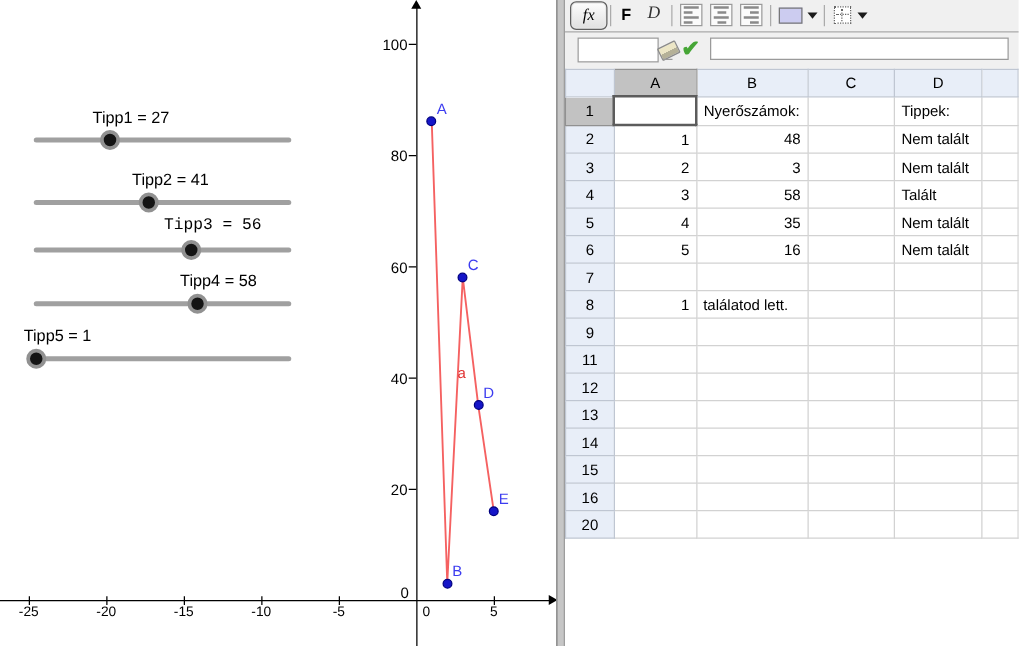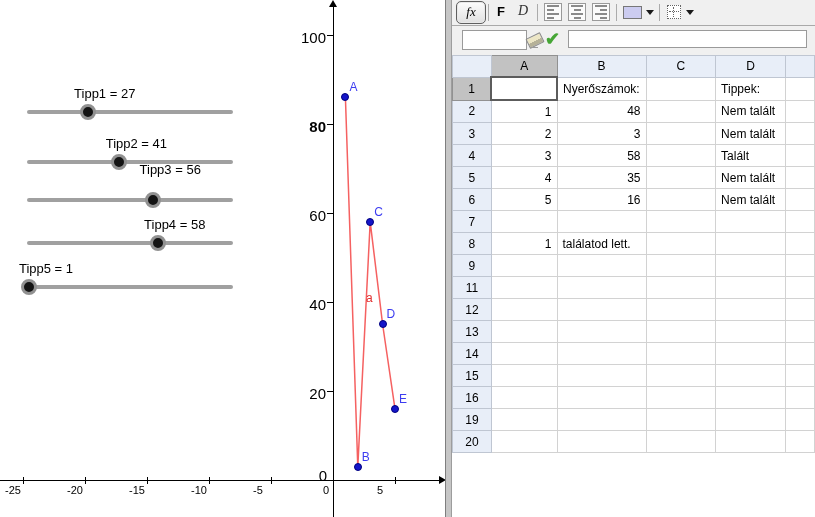--- a/index.html
+++ b/index.html
@@ -13,22 +13,22 @@
           background:linear-gradient(#fdfdfd,#d6d6d6);
           font-size:21px;line-height:36px;text-align:center;
           box-shadow:0 1px 2px rgba(0,0,0,.25);cursor:pointer;}
   .slider-label{position:absolute;font-size:13px;white-space:nowrap;transform:translateX(-50%);}
   .slider-track{position:absolute;left:27px;width:206px;height:4px;background:#a0a0a0;border-radius:2px;}
   .slider-handle{position:absolute;width:10px;height:10px;border-radius:50%;
                  background:#141414;border:3px solid #919191;cursor:pointer;}
   
   .axis{position:absolute;background:#000;}
   .arrow{position:absolute;width:0;height:0;}
-  .xticklabel{position:absolute;width:36px;font-size:11px;}
-  .yticklabel{position:absolute;width:30px;text-align:right;font-size:15px;}
+  .xticklabel{position:absolute;width:36px;text-align:center;font-size:11px;}
+  .yticklabel{position:absolute;width:30px;text-align:right;font-size:12px;}
   .tick{position:absolute;background:#000;}
   .pt{position:absolute;width:8px;height:8px;border-radius:50%;
       background:#1515c8;border:1px solid #000080;box-sizing:border-box;}
   .ptlabel{position:absolute;font-size:12px;color:#3c3cf0;}
   #aLabel{position:absolute;left:366px;top:291px;font-size:12px;color:#e03030;}
   #plotsvg{position:absolute;left:0;top:0;}
 
   
   #sep{position:absolute;left:445px;top:0;width:7px;height:517px;background:#c6c6c6;
        border-left:1px solid #7e7e7e;border-right:1px solid #9d9d9d;box-sizing:border-box;}
@@ -91,21 +91,21 @@
 
     <div id="sliders">
         <div class="slider-track" style="top: 110px;"></div>
         <div class="slider-handle" style="left: 79.7191px; top: 104px;"></div>
         <span class="slider-label" style="left: 104.719px; top: 86px;">Tipp1 = 27</span>
         <div class="slider-track" style="top: 160px;"></div>
         <div class="slider-handle" style="left: 111.337px; top: 154px;"></div>
         <span class="slider-label" style="left: 136.337px; top: 136px;">Tipp2 = 41</span>
         <div class="slider-track" style="top: 198px;"></div>
         <div class="slider-handle" style="left: 145.213px; top: 192px;"></div>
-        <span class="slider-label" style="left: 170.213px; top: 162px;">Tipp3 = 56</span>
+        <span class="slider-label" style="left: 170.213px; top: 172px; font-family: Liberation Mono, monospace;">Tipp3 = 56</span>
         <div class="slider-track" style="top: 241px;"></div>
         <div class="slider-handle" style="left: 149.73px; top: 235px;"></div>
         <span class="slider-label" style="left: 174.73px; top: 217px;">Tipp4 = 58</span>
         <div class="slider-track" style="top: 285px;"></div>
         <div class="slider-handle" style="left: 21px; top: 279px;"></div>
         <span class="slider-label" style="left: 46px; top: 261px;">Tipp5 = 1</span>
       </div>
 
     <svg id="plotsvg" width="445" height="517">
       <polyline id="poly" fill="none" stroke="#f56161" stroke-width="1.5" points="345.4,97.30000000000001 357.8,466.65 370.2,221.89999999999998 382.6,324.25 395,408.8"></polyline>
@@ -129,21 +129,21 @@
         <div class="tick" style="left: 395px; top: 477px; width: 1px; height: 7px;"></div>
         <span class="xticklabel" style="left: 377px; top: 484px;">5</span>
         <span class="yticklabel" style="left: 297px; top: 467px;">0</span>
         <div class="tick" style="left: 327px; top: 391px; width: 6px; height: 1px;"></div>
         <span class="yticklabel" style="left: 296px; top: 385px;">20</span>
         <div class="tick" style="left: 327px; top: 302px; width: 6px; height: 1px;"></div>
         <span class="yticklabel" style="left: 296px; top: 296px;">40</span>
         <div class="tick" style="left: 327px; top: 213px; width: 6px; height: 1px;"></div>
         <span class="yticklabel" style="left: 296px; top: 207px;">60</span>
         <div class="tick" style="left: 327px; top: 124px; width: 6px; height: 1px;"></div>
-        <span class="yticklabel" style="left: 296px; top: 118px; font-weight: bold;">80</span>
+        <span class="yticklabel" style="left: 296px; top: 118px;">80</span>
         <div class="tick" style="left: 327px; top: 35px; width: 6px; height: 1px;"></div>
         <span class="yticklabel" style="left: 296px; top: 29px;">100</span>
         <div class="pt" style="left: 341.4px; top: 93.3px;"></div>
         <span class="ptlabel" style="left: 349.4px; top: 80.3px;">A</span>
         <div class="pt" style="left: 353.8px; top: 462.65px;"></div>
         <span class="ptlabel" style="left: 361.8px; top: 449.65px;">B</span>
         <div class="pt" style="left: 366.2px; top: 217.9px;"></div>
         <span class="ptlabel" style="left: 374.2px; top: 204.9px;">C</span>
         <div class="pt" style="left: 378.6px; top: 320.25px;"></div>
         <span class="ptlabel" style="left: 386.6px; top: 307.25px;">D</span>
@@ -329,28 +329,20 @@
           </tr>
           <tr>
             <td class="hd">16</td>
             <td class="txt"></td>
             <td class="txt"></td>
             <td class="txt"></td>
             <td class="txt"></td>
             <td class="txt"></td>
           </tr>
           <tr>
-            <td class="hd">19</td>
-            <td class="txt"></td>
-            <td class="txt"></td>
-            <td class="txt"></td>
-            <td class="txt"></td>
-            <td class="txt"></td>
-          </tr>
-          <tr>
             <td class="hd">20</td>
             <td class="txt"></td>
             <td class="txt"></td>
             <td class="txt"></td>
             <td class="txt"></td>
             <td class="txt"></td>
           </tr>
         </tbody>
     </table>
   </div>

